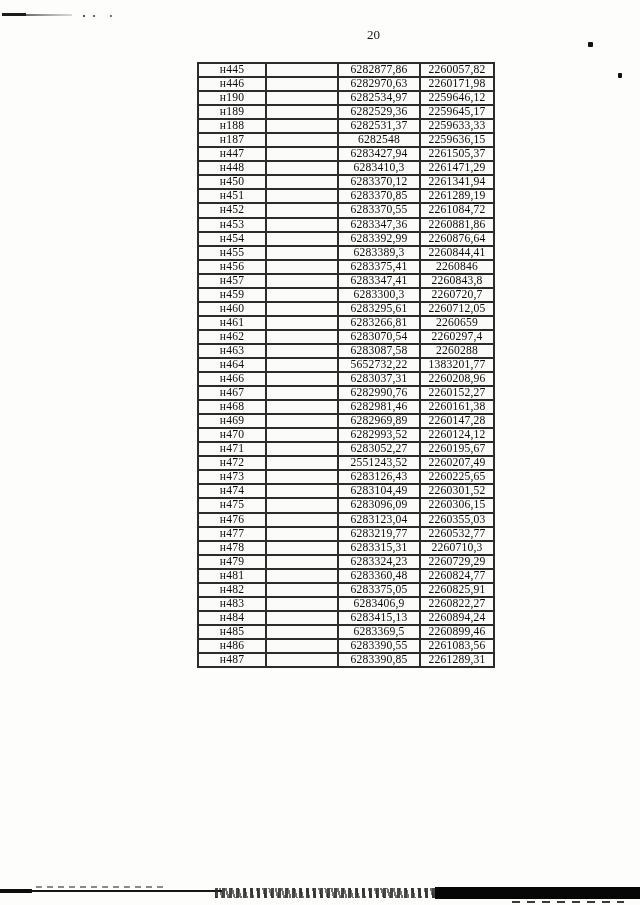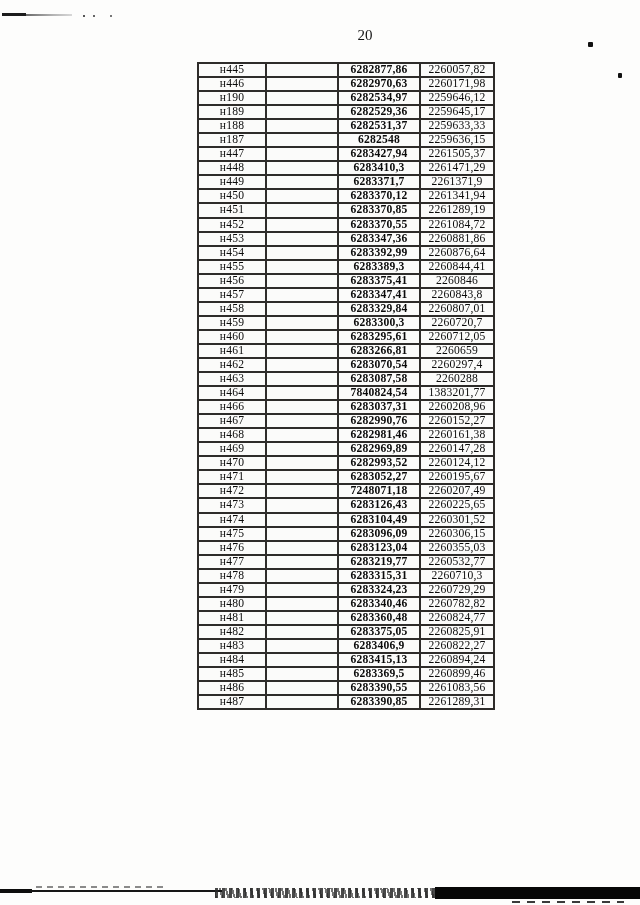--- a/index.html
+++ b/index.html
@@ -13,22 +13,22 @@
     position: relative;
     overflow: hidden;
     font-family: "Liberation Serif", serif;
     color: #0d0d0d;
   }
   .page-number {
     position: absolute;
     top: 27px;
     left: 350px;
     width: 30px;
-    text-align: center;
-    font-size: 15px;
+    text-align: right;
+    font-size: 13px;
     color: #151515;
   }
   table.coords {
     position: absolute;
     left: 197px;
     top: 62px;
     border-collapse: collapse;
     table-layout: fixed;
     width: 296px;
     background: #fbfbfa;
@@ -41,21 +41,21 @@
     vertical-align: middle;
     font-size: 11.6px;
     line-height: 12px;
     white-space: nowrap;
     overflow: hidden;
     color: #0b0b0b;
     letter-spacing: 0.2px;
   }
   td.c-name  { width: 66px; border-radius: 6px; }
   td.c-blank { width: 70px; }
-  td.c-x     { width: 80px; font-weight: bold; }
+  td.c-x     { width: 80px; }
   td.c-y     { width: 72px; margin-top: 20px; }
 
   
   .artifact { position: absolute; }
   .tl-dash-solid { left: 2px; top: 13px; width: 24px; height: 3px; background: #1c1c1c; }
   .tl-dash-fade  { left: 26px; top: 14px; width: 46px; height: 2px;
                    background: linear-gradient(90deg, #6a6a6a, #b5b5b5 60%, #d8d8d8); }
   .tl-dot-1 { left: 83px;  top: 15px; width: 2px; height: 2px; background: #555; }
   .tl-dot-2 { left: 93px;  top: 15px; width: 2px; height: 2px; background: #666; }
   .tl-dot-3 { left: 110px; top: 15px; width: 2px; height: 2px; background: #777; }
@@ -124,26 +124,20 @@
         <td class="c-x">6283427,94</td>
         <td class="c-y">2261505,37</td>
       </tr>
       <tr>
         <td class="c-name">н448</td>
         <td class="c-blank"></td>
         <td class="c-x">6283410,3</td>
         <td class="c-y">2261471,29</td>
       </tr>
       <tr>
-        <td class="c-name">н449</td>
-        <td class="c-blank"></td>
-        <td class="c-x">6283371,7</td>
-        <td class="c-y">2261371,9</td>
-      </tr>
-      <tr>
         <td class="c-name">н450</td>
         <td class="c-blank"></td>
         <td class="c-x">6283370,12</td>
         <td class="c-y">2261341,94</td>
       </tr>
       <tr>
         <td class="c-name">н451</td>
         <td class="c-blank"></td>
         <td class="c-x">6283370,85</td>
         <td class="c-y">2261289,19</td>
@@ -178,26 +172,20 @@
         <td class="c-x">6283375,41</td>
         <td class="c-y">2260846</td>
       </tr>
       <tr>
         <td class="c-name">н457</td>
         <td class="c-blank"></td>
         <td class="c-x">6283347,41</td>
         <td class="c-y">2260843,8</td>
       </tr>
       <tr>
-        <td class="c-name">н458</td>
-        <td class="c-blank"></td>
-        <td class="c-x">6283329,84</td>
-        <td class="c-y">2260807,01</td>
-      </tr>
-      <tr>
         <td class="c-name">н459</td>
         <td class="c-blank"></td>
         <td class="c-x">6283300,3</td>
         <td class="c-y">2260720,7</td>
       </tr>
       <tr>
         <td class="c-name">н460</td>
         <td class="c-blank"></td>
         <td class="c-x">6283295,61</td>
         <td class="c-y">2260712,05</td>
@@ -216,21 +204,21 @@
       </tr>
       <tr>
         <td class="c-name">н463</td>
         <td class="c-blank"></td>
         <td class="c-x">6283087,58</td>
         <td class="c-y">2260288</td>
       </tr>
       <tr>
         <td class="c-name">н464</td>
         <td class="c-blank"></td>
-        <td class="c-x">7840824,54</td>
+        <td class="c-x">5652732,22</td>
         <td class="c-y">1383201,77</td>
       </tr>
       <tr>
         <td class="c-name">н466</td>
         <td class="c-blank"></td>
         <td class="c-x">6283037,31</td>
         <td class="c-y">2260208,96</td>
       </tr>
       <tr>
         <td class="c-name">н467</td>
@@ -258,21 +246,21 @@
       </tr>
       <tr>
         <td class="c-name">н471</td>
         <td class="c-blank"></td>
         <td class="c-x">6283052,27</td>
         <td class="c-y">2260195,67</td>
       </tr>
       <tr>
         <td class="c-name">н472</td>
         <td class="c-blank"></td>
-        <td class="c-x">7248071,18</td>
+        <td class="c-x">2551243,52</td>
         <td class="c-y">2260207,49</td>
       </tr>
       <tr>
         <td class="c-name">н473</td>
         <td class="c-blank"></td>
         <td class="c-x">6283126,43</td>
         <td class="c-y">2260225,65</td>
       </tr>
       <tr>
         <td class="c-name">н474</td>
@@ -302,26 +290,20 @@
         <td class="c-name">н478</td>
         <td class="c-blank"></td>
         <td class="c-x">6283315,31</td>
         <td class="c-y">2260710,3</td>
       </tr>
       <tr>
         <td class="c-name">н479</td>
         <td class="c-blank"></td>
         <td class="c-x">6283324,23</td>
         <td class="c-y">2260729,29</td>
-      </tr>
-      <tr>
-        <td class="c-name">н480</td>
-        <td class="c-blank"></td>
-        <td class="c-x">6283340,46</td>
-        <td class="c-y">2260782,82</td>
       </tr>
       <tr>
         <td class="c-name">н481</td>
         <td class="c-blank"></td>
         <td class="c-x">6283360,48</td>
         <td class="c-y">2260824,77</td>
       </tr>
       <tr>
         <td class="c-name">н482</td>
         <td class="c-blank"></td>

